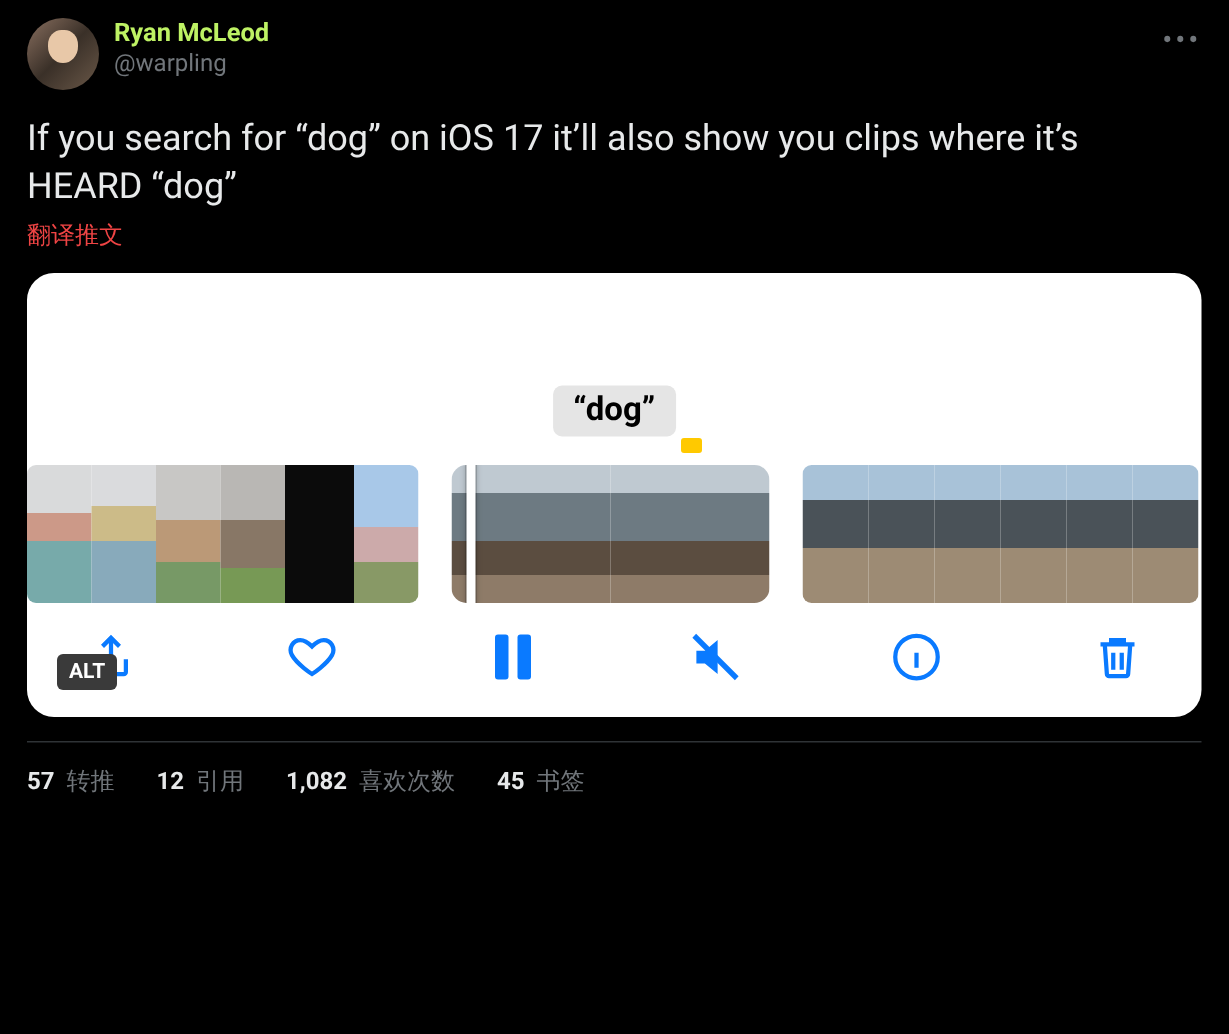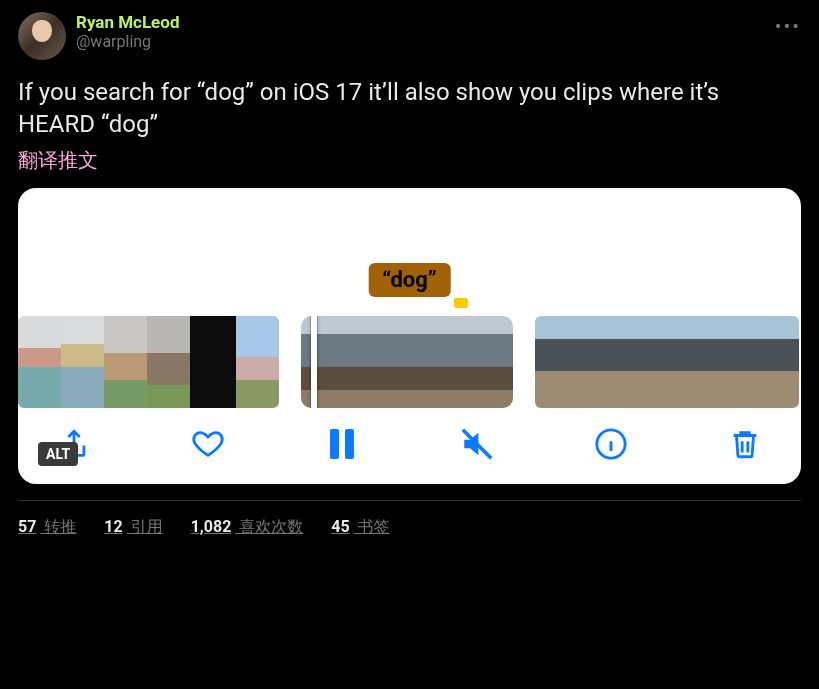--- a/index.html
+++ b/index.html
@@ -50,39 +50,39 @@
     cursor: pointer;
   }
   .body-text {
     margin-top: 16px;
     font-size: 24px;
     line-height: 1.35;
     color: #e7e9ea;
   }
   .translate {
     margin-top: 6px;
-    color: #f9a8d4;
-    font-size: 20px;
+    color: #ef4444;
+    font-size: 16px;
     cursor: pointer;
   }
   .media-card {
     margin-top: 14px;
     background: #fff;
     border-radius: 18px;
     padding-top: 70px;
     padding-bottom: 22px;
     position: relative;
     overflow: hidden;
   }
   .dog-bubble {
     position: absolute;
     top: 75px;
     left: 50%;
     transform: translateX(-50%);
-    background: #a16207;
+    background: #e5e5e5;
     color: #000;
     font-weight: 700;
     font-size: 22px;
     padding: 4px 14px 5px;
     border-radius: 6px;
   }
   .bubble-tail {
     position: absolute;
     top: 110px;
     left: calc(50% + 44px);
@@ -169,21 +169,20 @@
   .divider {
     height: 1px;
     background: #2f3336;
     margin: 16px 0;
   }
   .engagement {
     display: flex;
     gap: 28px;
     color: #71767b;
     font-size: 16px;
-    text-decoration: underline;
   }
   .engagement b { color: #e7e9ea; font-weight: 700; margin-right: 4px;}
 </style>
 </head>
 <body>
 
 <div class="tweet">
 
   <div class="header">
     <div class="avatar"></div>

